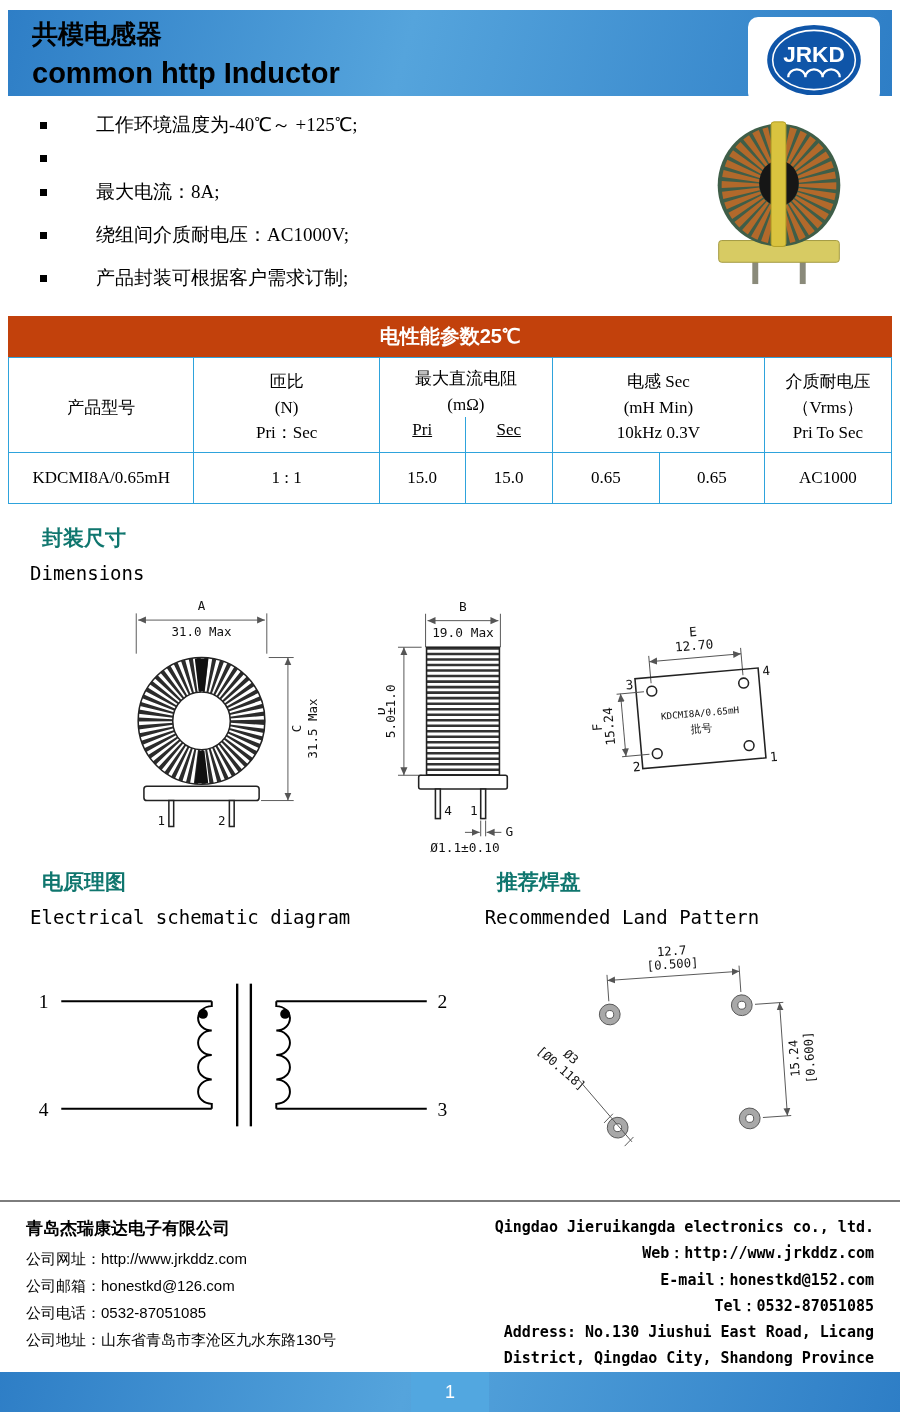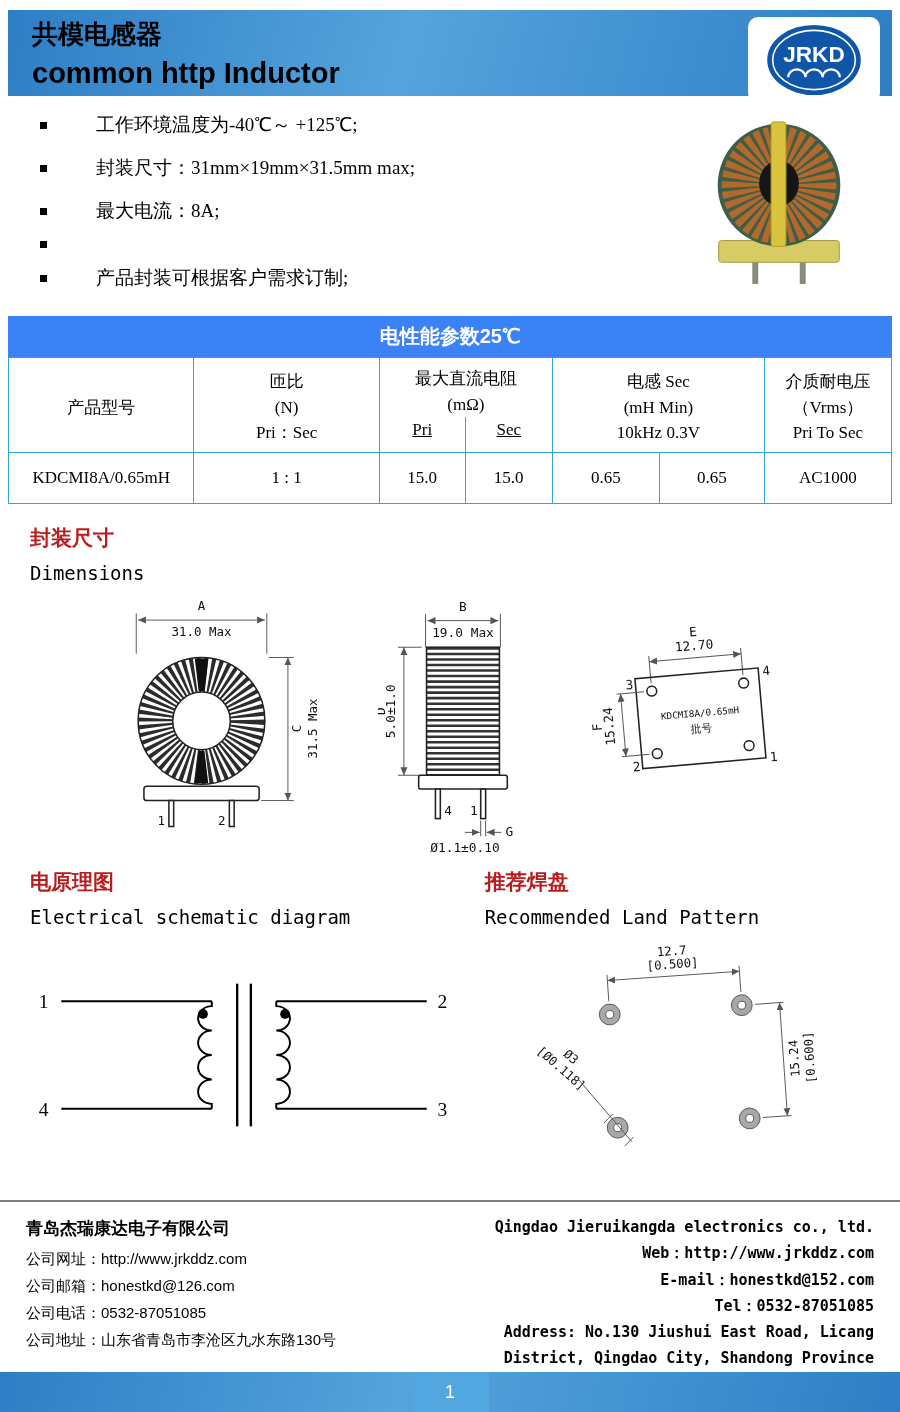--- a/index.html
+++ b/index.html
@@ -18,32 +18,32 @@
 
   
   .features { display:flex; padding:14px 10px 0 10px; }
   .feat-list { list-style:none; margin:0; padding:2px 0 0 30px; flex:1; }
   .feat-list li { font-size:19px; margin:0 0 17px 0; display:flex; align-items:center;gap:32px; }
   .blt { width:7px; height:7px; background:#000; display:inline-block; margin-right:17px; flex:0 0 auto; }
   .photo-box { width:192px; margin-right:14px; }
 
   
   .spec { margin:8px 8px 0; }
-  .spec-title { background:#3b82f6; color:#fff; text-align:center; font-size:20px; font-weight:bold;
+  .spec-title { background:#c2410c; color:#fff; text-align:center; font-size:20px; font-weight:bold;
                 padding:7px 0; font-family:"Liberation Sans", sans-serif; }
   table.spec-table { width:100%; border-collapse:collapse; text-align:center; font-size:17px; }
   .spec-table th, .spec-table td { border:1px solid #2ea3dc; font-weight:normal; padding:3px 2px; }
   .spec-table thead tr.top th { padding-top:8px; vertical-align:middle; }
   .spec-table th.grp { border-bottom:none; padding-bottom:0; }
   .spec-table tr.sub th { border-top:none; padding-bottom:12px;text-decoration:underline; }
   .spec-table .l { display:block; line-height:1.5; }
   .spec-table tbody td { height:44px; }
 
   
-  .h-cn { color:#b91c1c; font-size:21px; font-weight:bold; }
+  .h-cn { color:#0f766e; font-size:21px; font-weight:bold;margin-left:12px; }
   .h-en { font-size:19px; font-family:"DejaVu Sans Mono", monospace; margin-top:10px; }
 
   
   .dims { padding:20px 30px 0; }
   .draw-row { display:flex; align-items:flex-start; gap:44px; padding:14px 0 0 64px; }
   .tv-wrap { margin-top:24px; }
 
   
   .sch-row { display:flex; padding:12px 30px 0; }
   .sch-col { flex:1.18; }
@@ -102,28 +102,28 @@
   </header>
 
   <section class="features">
     <ul class="feat-list">
       <li>
           <span class="blt"></span>
           <span>工作环境温度为-40℃～ +125℃;</span>
         </li>
       <li>
           <span class="blt"></span>
-          <span>封装尺寸：31mm×19mm×31.5mm max;</span>
         </li>
       <li>
           <span class="blt"></span>
           <span>最大电流：8A;</span>
         </li>
       <li>
           <span class="blt"></span>
+          <span>绕组间介质耐电压：AC1000V;</span>
         </li>
       <li>
           <span class="blt"></span>
           <span>产品封装可根据客户需求订制;</span>
         </li>
     </ul>
     <div class="photo-box">
       <svg width="190" height="178" viewBox="0 0 190 180">
         <rect x="68" y="150" width="6" height="26" fill="#8a8a7a"></rect>
         <rect x="116" y="150" width="6" height="26" fill="#8a8a7a"></rect>

